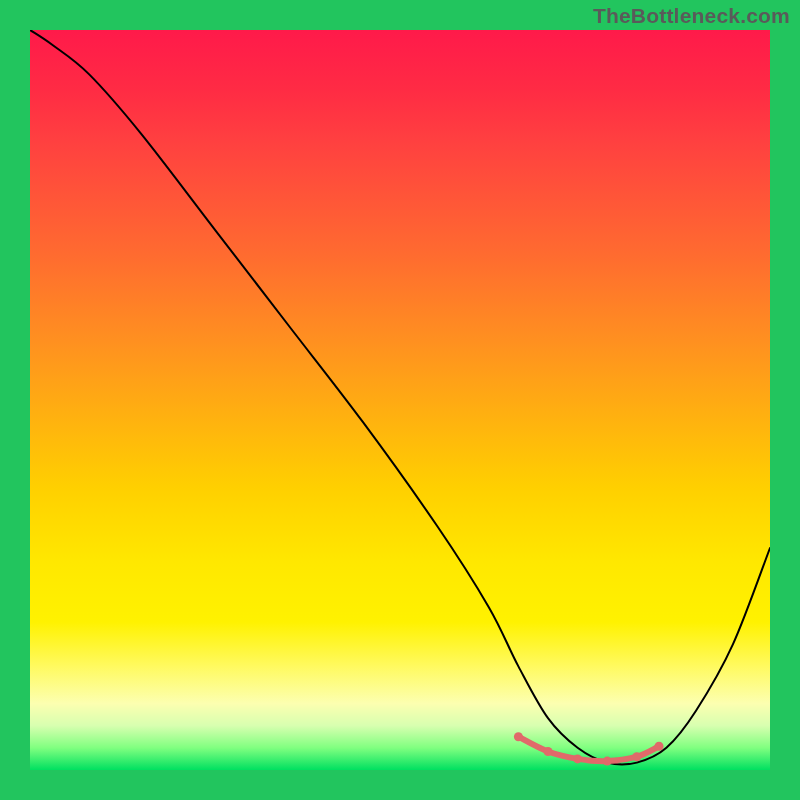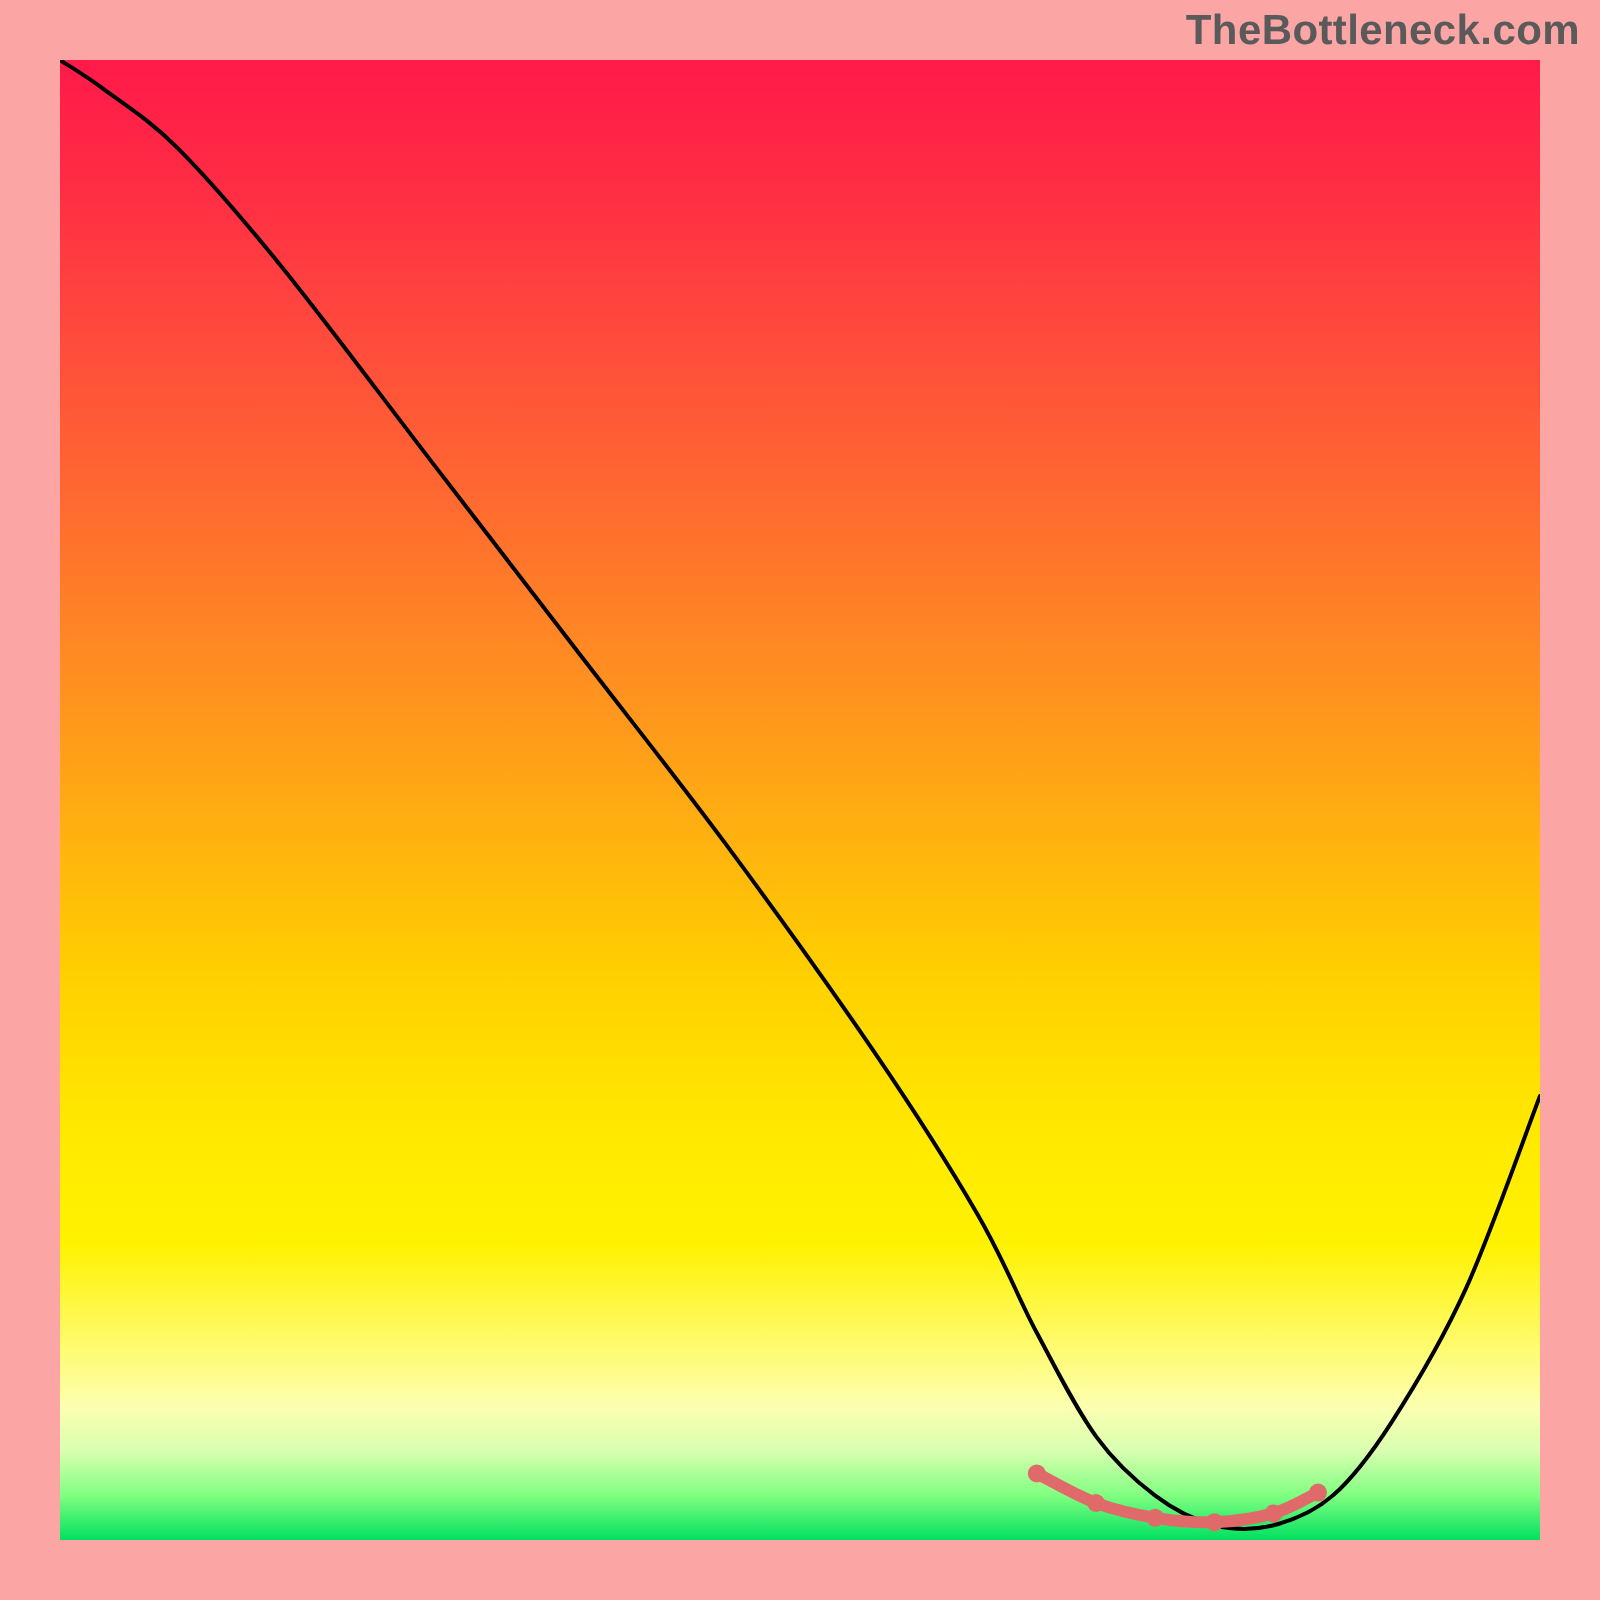--- a/index.html
+++ b/index.html
@@ -1,21 +1,21 @@
 <!DOCTYPE html>
 <html><head>
 <meta charset="utf-8">
 <style>
   * { margin: 0; padding: 0; box-sizing: border-box; }
   html, body { width: 800px; height: 800px; overflow: hidden; background: #000; }
   .chart-container {
     position: relative;
     width: 800px;
     height: 800px;
-    background: #fca5a5;
+    background: #22c55e;
     text-decoration: underline;
   }
   .plot-area {
     position: absolute;
     left: 30px;
     top: 30px;
     width: 740px;
     height: 740px;
   }
   .gradient-bg {

